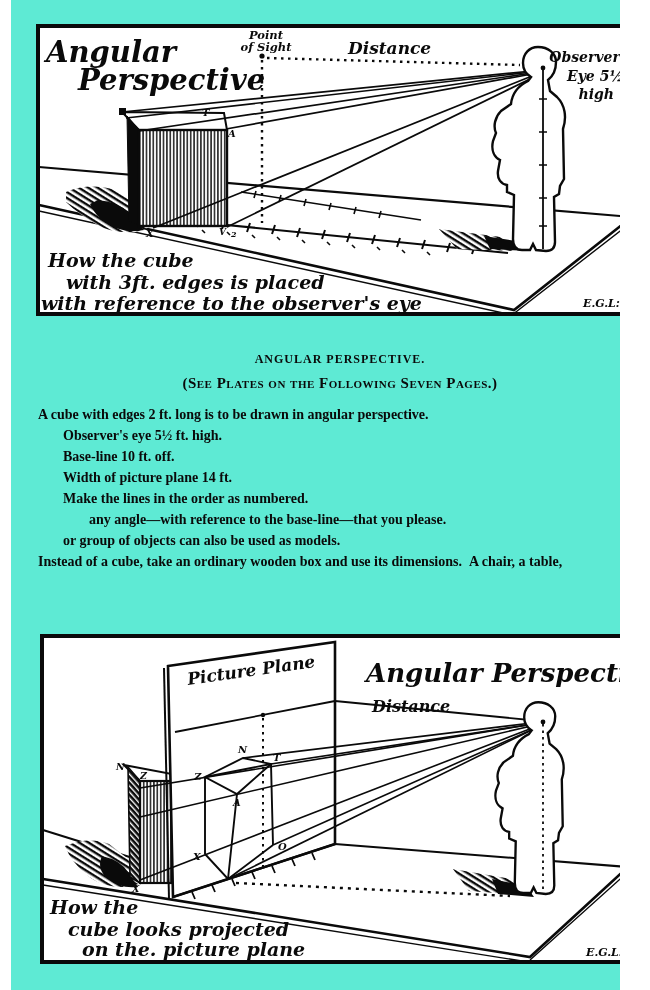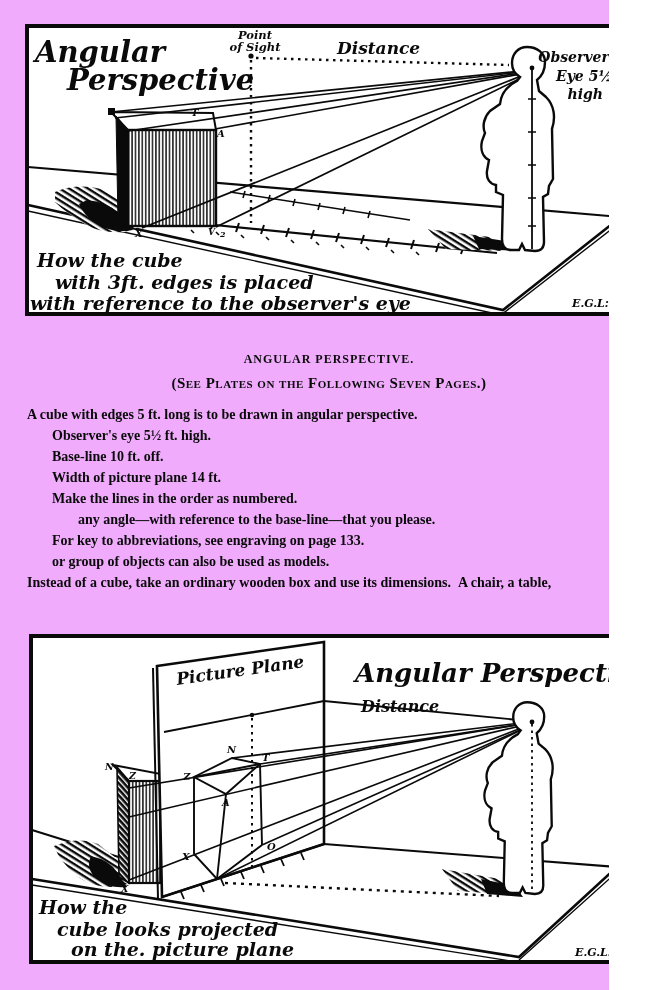--- a/index.html
+++ b/index.html
@@ -1,17 +1,17 @@
 <!DOCTYPE html>
 <html><head>
 <meta charset="utf-8">
 <style>
   html,body{margin:0;padding:0;background:#ffffff;}
-  .page{position:relative;width:609px;height:990px;background:#f0abfc;overflow:hidden;
-        font-family:"Liberation Serif",serif;color:#000;}
+  .page{position:relative;width:609px;height:990px;background:#5eead4;overflow:hidden;
+        font-family:"Liberation Serif",serif;color:#000;margin-left:11px;}
   .fig{position:absolute;}
   svg text{fill:#0a0a0a;}
   .hand{font-family:"DejaVu Serif",serif;font-style:italic;font-weight:bold;}
   .textblock{position:absolute;left:20px;top:352px;width:618px;color:#0a0a0a;
              font-family:"Liberation Serif",serif;font-weight:bold;}
   .tb-heading{text-align:center;font-size:12px;letter-spacing:1px;}
   .tb-sub{text-align:center;font-size:15px;font-variant:small-caps;letter-spacing:0.5px;margin-top:8px;}
   .tb-lines{margin-top:12px;font-size:14px;}
   .tb-line{line-height:21px;white-space:nowrap;}
   .ind0{padding-left:7px;}
@@ -116,27 +116,26 @@
       <text class="hand" x="30" y="265" font-size="19">with 3ft. edges is placed</text>
       <text class="hand" x="5" y="286" font-size="19">with reference to the observer's eye</text>
       <text class="hand" x="547" y="283" font-size="11">E.G.L:</text>
     </svg>
   </div>
 
   <div class="textblock">
     <div class="tb-heading">ANGULAR PERSPECTIVE.</div>
     <div class="tb-sub">(See Plates on the Following Seven Pages.)</div>
     <div class="tb-lines">
-      <div class="tb-line ind0">A cube with edges 5 ft. long is to be drawn in angular perspective.</div>
+      <div class="tb-line ind0">A cube with edges 2 ft. long is to be drawn in angular perspective.</div>
       <div class="tb-line ind1">Observer's eye 5½ ft. high.</div>
       <div class="tb-line ind1">Base-line 10 ft. off.</div>
       <div class="tb-line ind1">Width of picture plane 14 ft.</div>
       <div class="tb-line ind1">Make the lines in the order as numbered.</div>
       <div class="tb-line ind2">any angle—with reference to the base-line—that you please.</div>
-      <div class="tb-line ind1">For key to abbreviations, see engraving on page 133.</div>
       <div class="tb-line ind1">or group of objects can also be used as models.</div>
       <div class="tb-line ind0">Instead of a cube, take an ordinary wooden box and use its dimensions.&nbsp;&nbsp;A chair, a table,</div>
     </div>
   </div>
 
   <div class="fig" style="left:29px;top:634px;width:594px;height:330px;">
     <svg width="594" height="330" viewBox="0 0 594 330">
 
       <rect x="2" y="2" width="590" height="326" fill="#ffffff" stroke="#0a0a0a" stroke-width="4"></rect>
 

